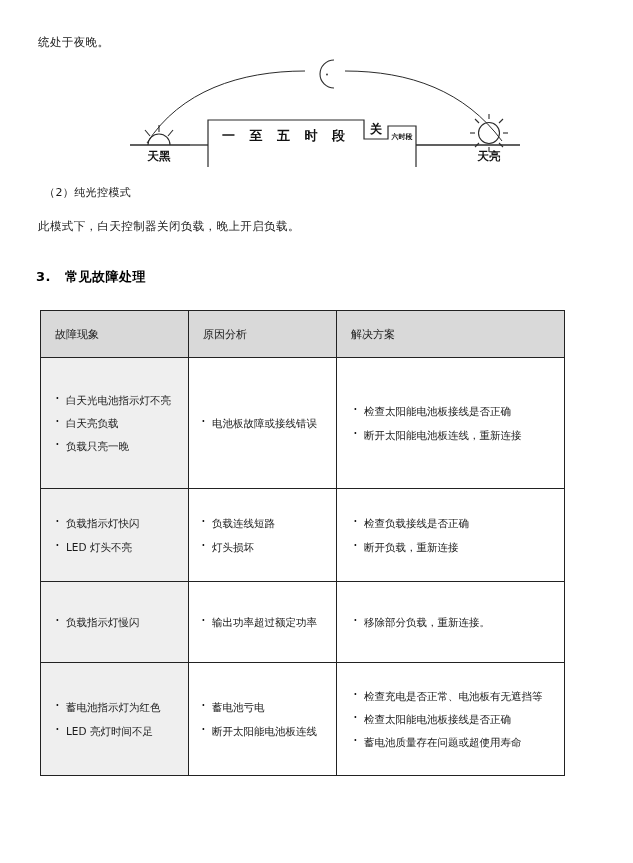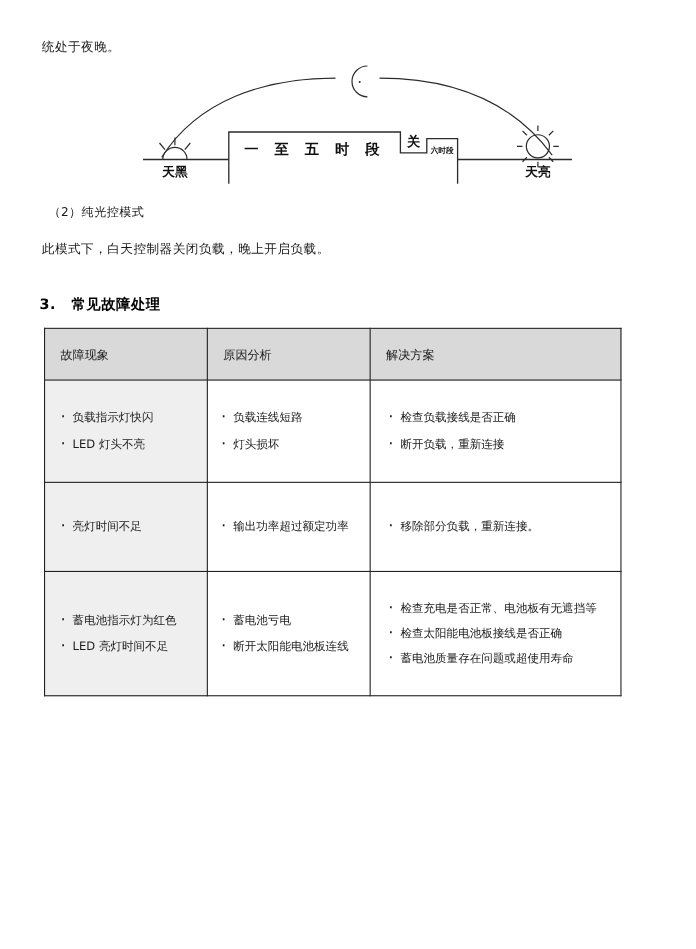--- a/index.html
+++ b/index.html
@@ -63,21 +63,21 @@
   .dg-label {
     font-family: "DejaVu Sans", "Liberation Sans", sans-serif;
     font-weight: bold;
     fill: #111;
   }
 
   
   .fault-table {
     position: absolute;
     left: 40px;
-    top: 298px;
+    top: 310px;
     width: 524px;
     border-collapse: collapse;
     table-layout: fixed;
     font-size: 10.5px;
     color: #1a1a1a;
   }
   .fault-table td, .fault-table th {
     border: 1px solid #222222;
     vertical-align: middle;
     padding: 6px 10px;
@@ -208,20 +208,40 @@
     </colgroup>
     <thead>
       <tr>
         <th>故障现象</th>
         <th>原因分析</th>
         <th>解决方案</th>
       </tr>
     </thead>
     <tbody>
 
+      <tr class="r1">
+        <td class="sym">
+          <ul class="bullets">
+            <li>白天光电池指示灯不亮</li>
+            <li>白天亮负载</li>
+            <li>负载只亮一晚</li>
+          </ul>
+        </td>
+        <td class="cause">
+          <ul class="bullets">
+            <li>电池板故障或接线错误</li>
+          </ul>
+        </td>
+        <td class="fix">
+          <ul class="bullets">
+            <li>检查太阳能电池板接线是否正确</li>
+            <li>断开太阳能电池板连线，重新连接</li>
+          </ul>
+        </td>
+      </tr>
 
       <tr class="r2">
         <td class="sym">
           <ul class="bullets">
             <li>负载指示灯快闪</li>
             <li>LED 灯头不亮</li>
           </ul>
         </td>
         <td class="cause">
           <ul class="bullets">
@@ -233,21 +253,21 @@
           <ul class="bullets">
             <li>检查负载接线是否正确</li>
             <li>断开负载，重新连接</li>
           </ul>
         </td>
       </tr>
 
       <tr class="r3">
         <td class="sym">
           <ul class="bullets">
-            <li>亮灯时间不足</li>
+            <li>负载指示灯慢闪</li>
           </ul>
         </td>
         <td class="cause">
           <ul class="bullets">
             <li>输出功率超过额定功率</li>
           </ul>
         </td>
         <td class="fix">
           <ul class="bullets">
             <li>移除部分负载，重新连接。</li>

